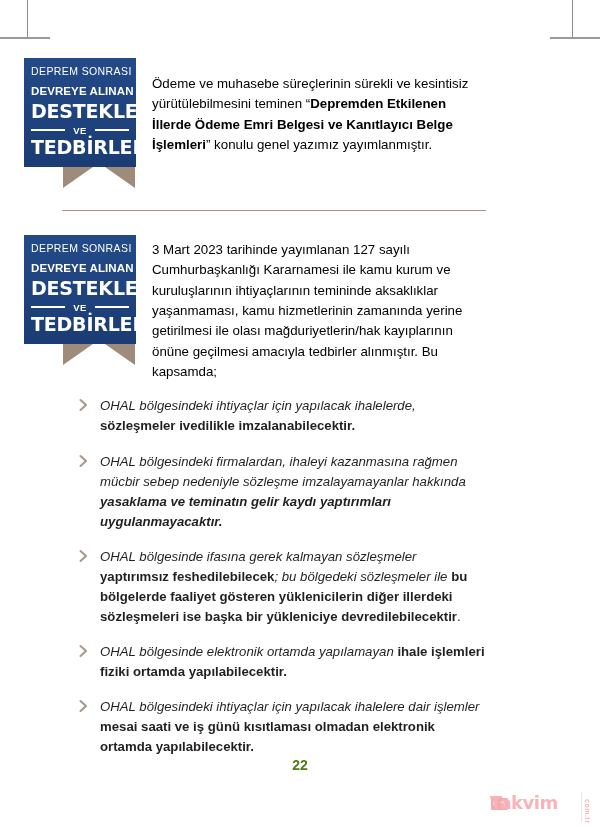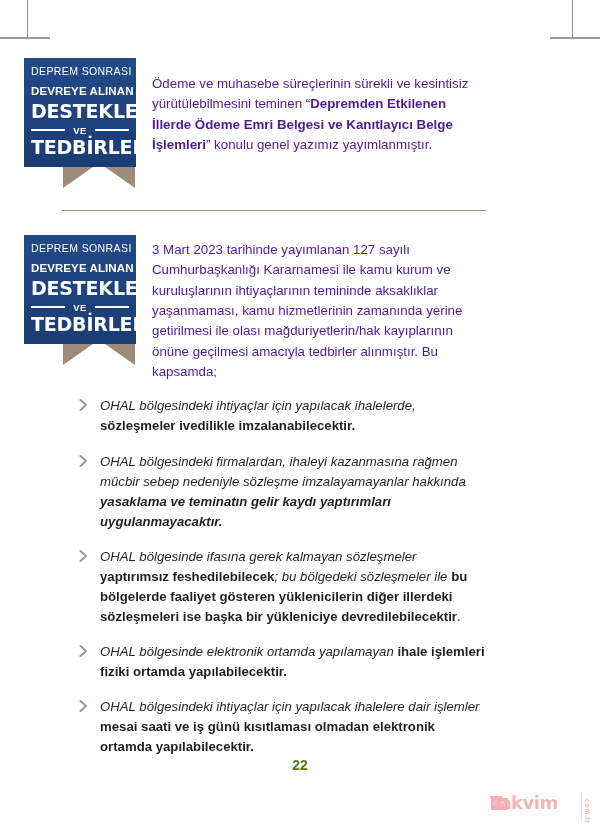--- a/index.html
+++ b/index.html
@@ -157,21 +157,21 @@
     line-height: 1.15;
     white-space: nowrap;
   }
 
   
   .item-text {
     flex: 1 1 auto;
     padding-right: 62px;
     font-size: 13.3px;
     line-height: 1.53;
-    color: #4c1d95;
+    color: #000000;
     font-family: "Liberation Sans", sans-serif;
   }
   .item-text b { font-weight: 700; }
 
   #item-49 .item-text { padding-top: 16px; }
   #item-50 .item-text { padding-top: 5px; }
 
   
   .divider {
     height: 1px;

